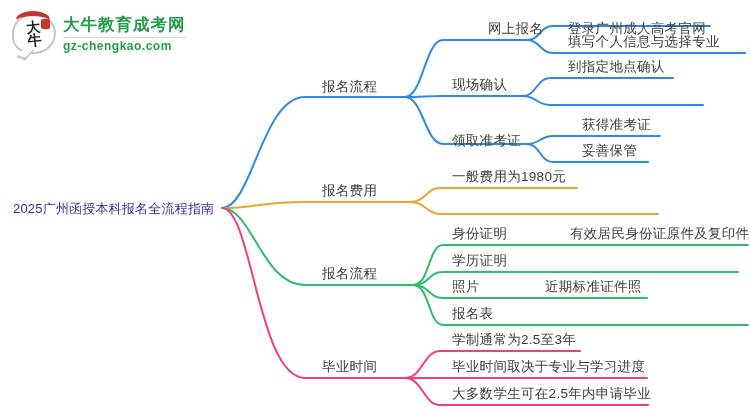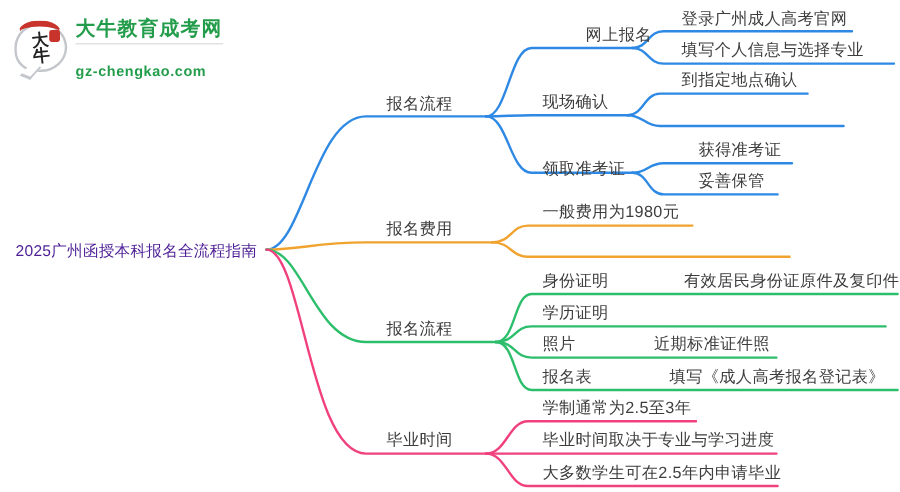--- a/index.html
+++ b/index.html
@@ -35,21 +35,21 @@
     transform:rotate(-6deg);text-align:center;
   }
   .logo-seal{position:absolute;top:4px;right:4px;width:9px;height:10px;background:var(--c-logo-red);border-radius:2px;}
   .logo-tail{
     position:absolute;bottom:-7px;left:6px;width:9px;height:9px;background:#fff;
     border-right:2px solid #c3c7cc;border-bottom:2px solid #c3c7cc;transform:skewX(-30deg) rotate(18deg);
   }
   .logo-name{font-size:16.5px;font-weight:bold;color:var(--c-logo-green);letter-spacing:1px;}
   .logo-domain{
     font-size:12px;font-weight:bold;color:var(--c-logo-green);letter-spacing:.5px;
-    border-top:1px solid #d7dadd;margin-top:1px;padding-top:15px;
+    border-top:1px solid #d7dadd;margin-top:1px;padding-top:1px;
   }
 </style>
 </head>
 <body>
 
 <div class="stage">
 
   <svg class="map" width="750" height="410" viewBox="0 0 750 410">
     <g class="g-blue">
       <path d="M222,208 C252,208 262,97 305,97 H405"></path>
@@ -93,38 +93,37 @@
     <div class="logo-text">
       <div class="logo-name">大牛教育成考网</div>
       <div class="logo-domain">gz-chengkao.com</div>
     </div>
   </div>
 
   <div class="node title" style="left:13px;top:200px;">2025广州函授本科报名全流程指南</div>
 
   <div class="node" style="left:322px;top:78px;">报名流程</div>
   <div class="node" style="left:452px;top:20px;margin-left:36px;">网上报名</div>
-  <div class="node" style="left:568px;top:7px;">登录广州成人高考官网</div>
+  <div class="node" style="left:568px;top:20px;">登录广州成人高考官网</div>
   <div class="node" style="left:568px;top:33px;">填写个人信息与选择专业</div>
   <div class="node" style="left:452px;top:76px;">现场确认</div>
   <div class="node" style="left:568px;top:58px;">到指定地点确认</div>
   <div class="node" style="left:452px;top:132px;">领取准考证</div>
   <div class="node" style="left:582px;top:116px;">获得准考证</div>
   <div class="node" style="left:582px;top:142px;">妥善保管</div>
 
   <div class="node" style="left:322px;top:182px;">报名费用</div>
   <div class="node" style="left:452px;top:168px;">一般费用为1980元</div>
 
   <div class="node" style="left:322px;top:265px;">报名流程</div>
   <div class="node" style="left:452px;top:225px;">身份证明</div>
   <div class="node" style="left:570px;top:225px;">有效居民身份证原件及复印件</div>
   <div class="node" style="left:452px;top:252px;">学历证明</div>
   <div class="node" style="left:452px;top:278px;">照片</div>
   <div class="node" style="left:545px;top:278px;">近期标准证件照</div>
   <div class="node" style="left:452px;top:305px;">报名表</div>
-  <div class="node" style="left:558px;top:305px;">填写《成人高考报名登记表》</div>
 
   <div class="node" style="left:322px;top:358px;">毕业时间</div>
   <div class="node" style="left:452px;top:331px;">学制通常为2.5至3年</div>
   <div class="node" style="left:452px;top:358px;">毕业时间取决于专业与学习进度</div>
   <div class="node" style="left:452px;top:385px;">大多数学生可在2.5年内申请毕业</div>
 
 </div>
 
 </body></html>

